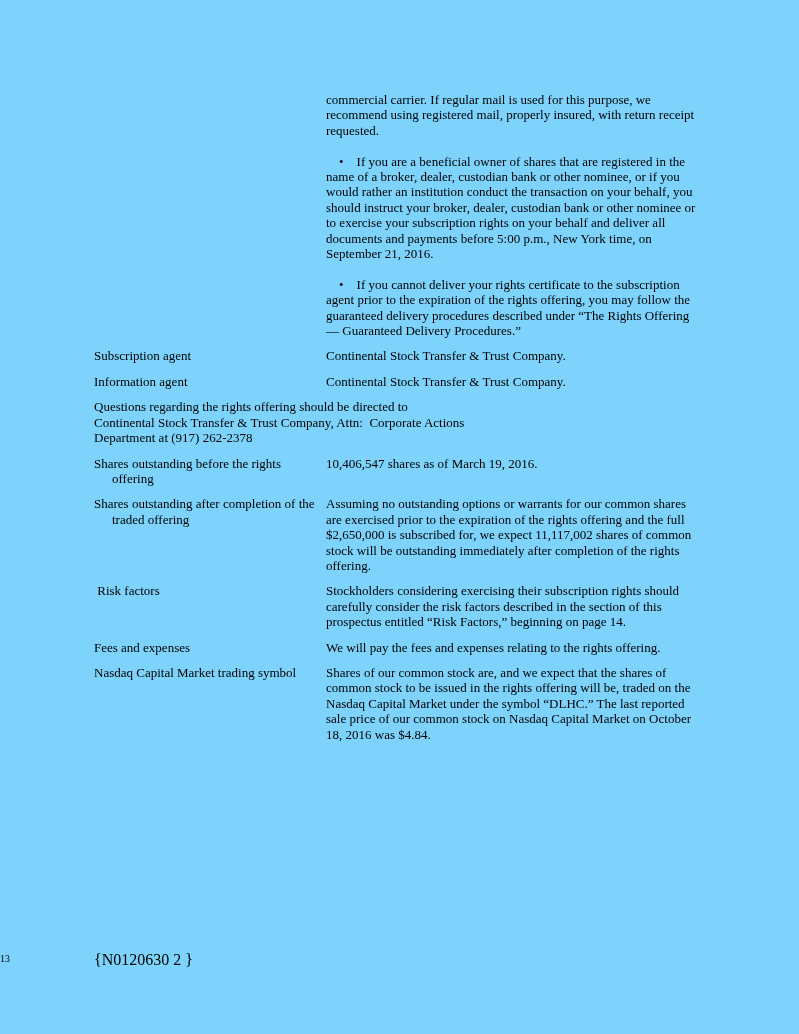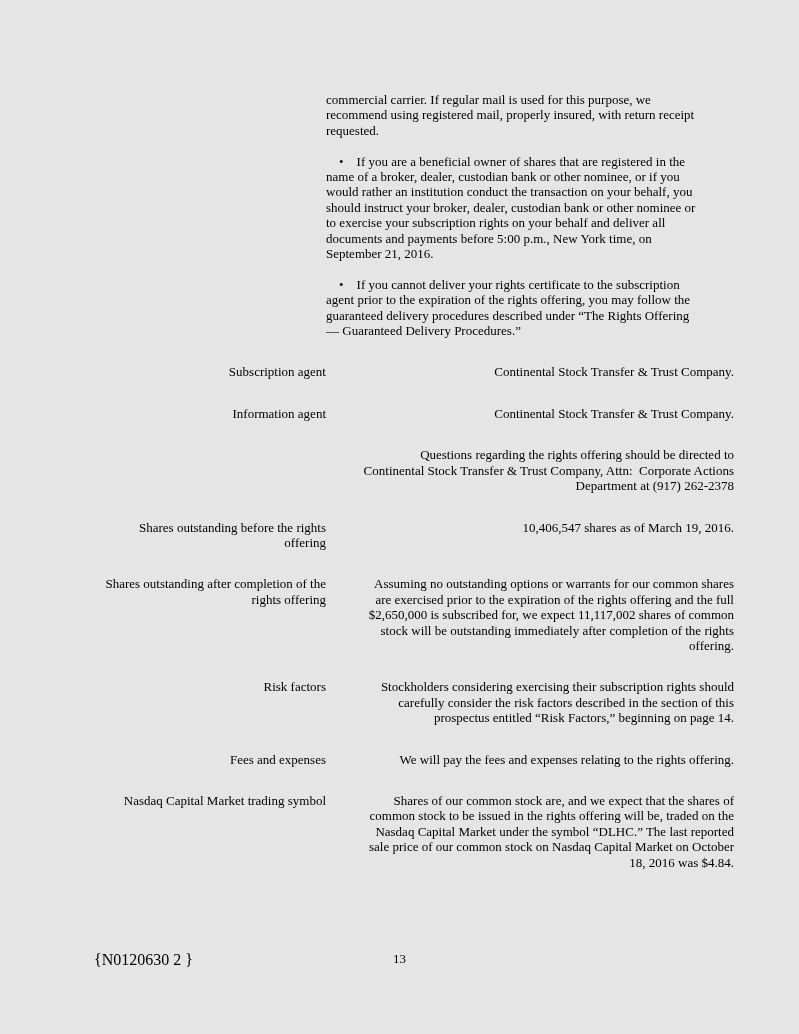--- a/index.html
+++ b/index.html
@@ -4,21 +4,21 @@
 <style>
   html, body {
     margin: 0;
     padding: 0;
     background: #ffffff;
   }
   .page {
     position: relative;
     width: 799px;
     height: 1034px;
-    background: #e5e5e5;
+    background: #7dd3fc;
     color: #000000;
     font-family: "Liberation Serif", "DejaVu Serif", serif;
     font-size: 13px;
     line-height: 15.4px;
     overflow: hidden;
   }
   .doc {
     position: absolute;
     left: 94px;
     top: 92px;
@@ -36,23 +36,22 @@
     margin-top: 15.4px;
   }
   p.bullet-item {
     text-indent: 13px;
   }
   .bullet-text {
     margin-left: 13px;
   }
   .summary-row {
     display: flex;
-    margin-top: 26px;
+    margin-top: 10px;
     align-items: flex-start;
-    text-align: right;
   }
   .row-label {
     flex: 0 0 232px;
     width: 232px;
     box-sizing: border-box;
     padding-left: 18px;
     text-indent: -18px;
     white-space: pre-wrap;
   }
   .row-value {
@@ -65,23 +64,22 @@
     top: 952px;
     font-family: "Liberation Serif", "DejaVu Serif", serif;
     font-size: 16px;
     color: #000000;
   }
   .footer-page {
     position: absolute;
     left: 0;
     top: 951px;
     width: 799px;
-    text-align: center;
     font-family: "Liberation Serif", "DejaVu Serif", serif;
-    font-size: 13px;
+    font-size: 10px;
     color: #000000;
   }
 </style>
 </head>
 <body>
 
 <div class="page">
 
   <div class="doc">
 
@@ -121,21 +119,21 @@
     </div>
 
     <div class="summary-row">
       <div class="row-label">Shares outstanding before the rights
 offering</div>
       <div class="row-value">10,406,547 shares as of March 19, 2016.</div>
     </div>
 
     <div class="summary-row">
       <div class="row-label">Shares outstanding after completion of the
-rights offering</div>
+traded offering</div>
       <div class="row-value">Assuming no outstanding options or warrants for our common shares
 are exercised prior to the expiration of the rights offering and the full
 $2,650,000 is subscribed for, we expect 11,117,002 shares of common
 stock will be outstanding immediately after completion of the rights
 offering.</div>
     </div>
 
     <div class="summary-row">
       <div class="row-label"> Risk factors</div>
       <div class="row-value">Stockholders considering exercising their subscription rights should

